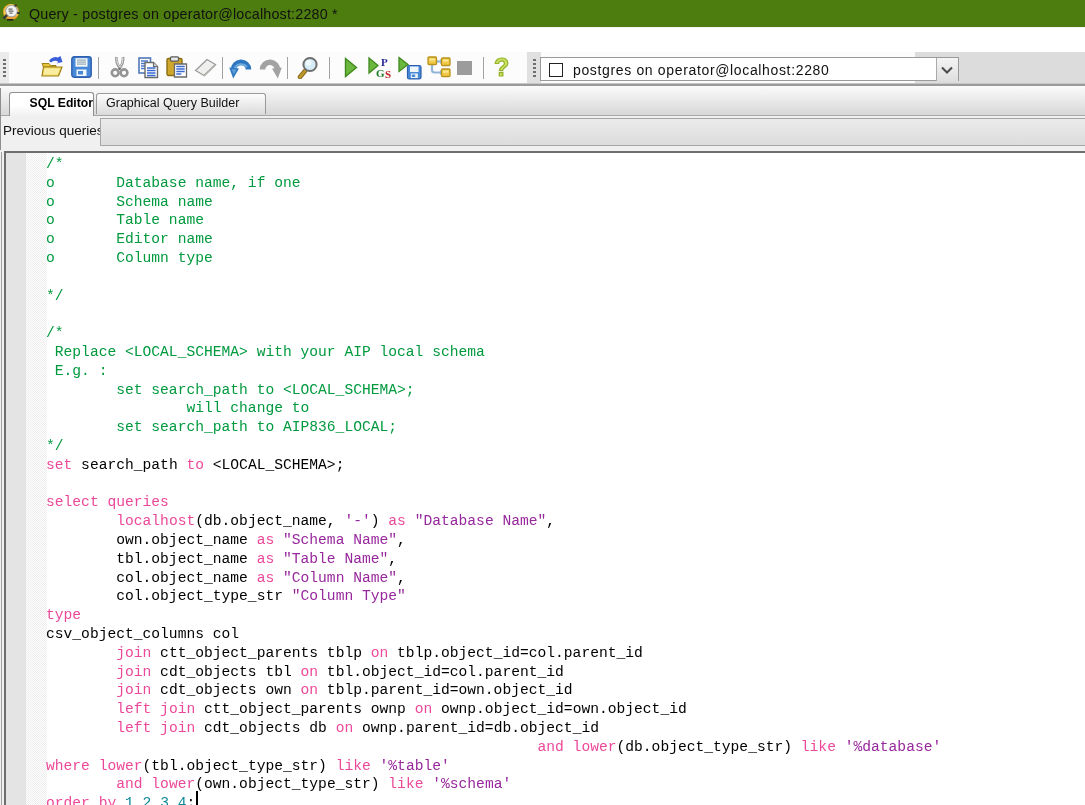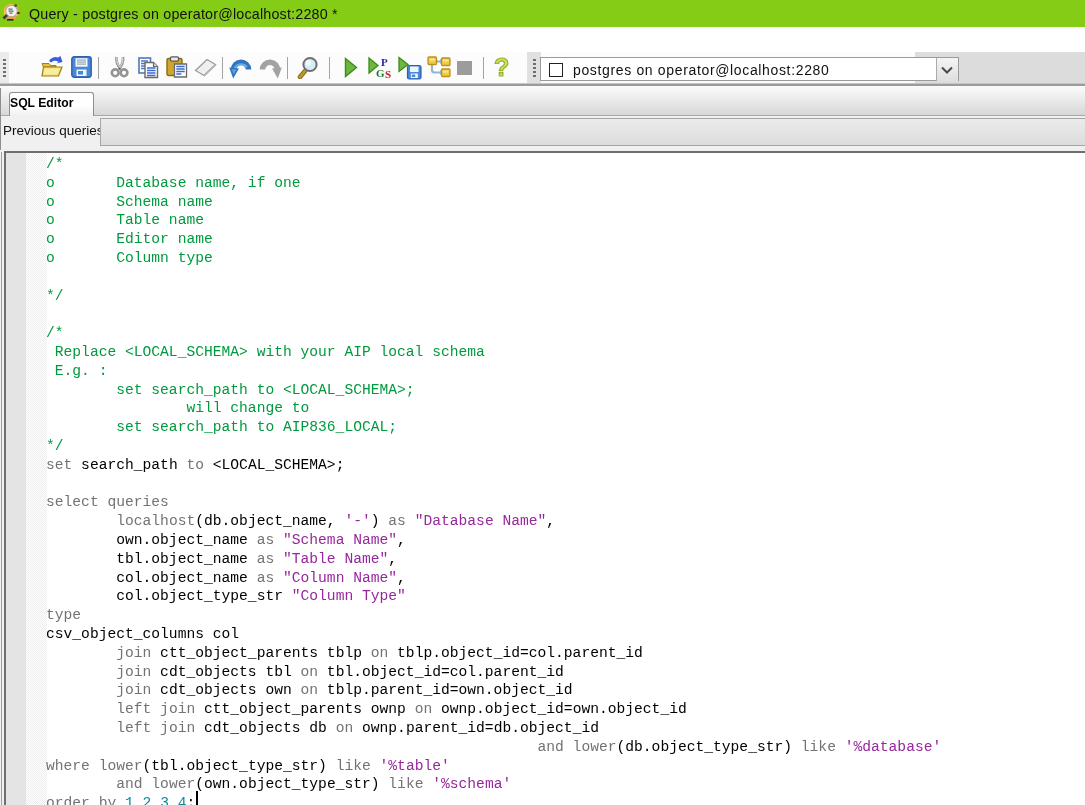--- a/index.html
+++ b/index.html
@@ -2,21 +2,21 @@
 <html><head>
 <meta charset="utf-8">
 <style>
   * { margin:0; padding:0; box-sizing:border-box; }
   html,body { width:1085px; height:805px; overflow:hidden; background:#fff;
     font-family:"Liberation Sans", sans-serif; }
   #app { position:absolute; left:0; top:0; width:1085px; height:805px; }
   .abs { position:absolute; }
 
   
-  #titlebar { left:0; top:0; width:1085px; height:28px; background:#84cc16; border-bottom:1px solid #f7f7f7; }
+  #titlebar { left:0; top:0; width:1085px; height:28px; background:#4d7c0f; border-bottom:1px solid #f7f7f7; }
   #titletext { left:29px; top:6px; font-size:14.3px; color:#111; letter-spacing:0.2px; }
 
   
   #menubar { left:0; top:28px; width:1085px; height:24px; background:#ffffff; border-bottom:1px solid #f3f3f3; }
   .mi { position:absolute; top:4px; font-size:14.5px; color:#151515; }
   .mi u { text-decoration:underline; text-underline-offset:2px; }
 
   
   #toolbar { left:0; top:52px; width:1085px; height:32px; background:#fcfcfc; }
   #toolbar .gripzone1 { position:absolute; left:0; top:0; width:9px; height:31px; background:#ebebeb; }
@@ -41,41 +41,41 @@
   
   #tabstrip { left:0; top:86px; width:1085px; height:30px;
      background:linear-gradient(to bottom,#fbfbfb,#d6d6d6); }
   #tabstrip .bline { position:absolute; left:0; top:29px; width:1085px; height:1px; background:#a8a8a8; }
   #tab2 { position:absolute; left:96px; top:7px; width:170px; height:21px;
      background:linear-gradient(to bottom,#fcfcfc,#dcdcdc);
      border:1px solid #9a9a9a; border-bottom:none; border-radius:3px 3px 0 0;
      font-size:12.5px; color:#111; padding-top:2px; padding-left:9px; }
   #tab1 { position:absolute; left:9px; top:6px; width:85px; height:24px;
      background:linear-gradient(to bottom,#ffffff 55%,#f0f0f0); border:1px solid #8f8f8f; border-bottom:none; border-radius:3px 3px 0 0;
-     font-weight:bold; font-size:12.2px; color:#000; text-align:left; padding-top:3px; }
+     font-weight:bold; font-size:12.2px; color:#000; text-align:right; padding-top:3px; }
 
   
   #prevrow { left:0; top:116px; width:1085px; height:34px; background:#f0f0f0; }
   #prevlabel { position:absolute; left:3px; top:7px; font-size:13.5px; color:#111; }
   #combo2 { position:absolute; left:100px; top:2px; width:990px; height:28px;
      background:linear-gradient(to bottom,#ebebeb,#dcdcdc); border:1px solid #a6a6a6; }
 
   
   #editorwrap { left:0; top:150px; width:1085px; height:655px; background:#f0f0f0; }
   #outerline { position:absolute; left:1px; top:2px; width:1px; height:653px; background:#a0a0a0; }
   #editor { position:absolute; left:4px; top:1px; width:1081px; height:654px;
      border-top:2px solid #6e6e6e; border-left:2px solid #6e6e6e; background:#ffffff; }
   #margin1 { position:absolute; left:0; top:0; width:20px; height:652px; background:#e4e4e4; }
   #margin2 { position:absolute; left:20px; top:0; width:21px; height:652px;
      background:#fff;
      background-image:repeating-conic-gradient(#ededed 0% 25%, #ffffff 0% 50%);
      background-size:2px 2px; }
   #code { position:absolute; left:40px; top:2px; font-family:"Liberation Mono", monospace;
      font-size:14.63px; line-height:18.8px; color:#000; white-space:pre; }
-  .k { color:#737373; }
+  .k { color:#ec4899; }
   .s { color:#97279c; }
   .c { color:#009a3e; }
   .n { color:#0e8a9a; }
   #caret { position:absolute; background:#000; width:2px; height:18px; }
 </style>
 </head>
 <body>
 <div id="app">
   <div class="abs" id="titlebar">
     <svg class="abs" style="left:2px;top:3px" width="18" height="18" viewBox="0 0 18 18">
@@ -215,20 +215,21 @@
           <path d="M2 1.5 L7 6.5 L12 1.5" stroke="#4a4a4a" stroke-width="2" fill="none"></path>
         </svg>
     </div>
   </div>
   <div class="abs" id="tbborder1"></div>
   <div class="abs" id="tbborder2"></div>
 
   <div class="abs" style="left:0;top:88px;width:1px;height:62px;background:#8e8e8e;z-index:5"></div>
   <div class="abs" id="tabstrip">
     <div class="bline"></div>
+    <div id="tab2">Graphical Query Builder</div>
     <div id="tab1">SQL Editor</div>
   </div>
 
   <div class="abs" id="prevrow">
     <span id="prevlabel">Previous queries</span>
     <div id="combo2"></div>
   </div>
 
   <div class="abs" id="editorwrap">
     <div id="outerline"></div>

